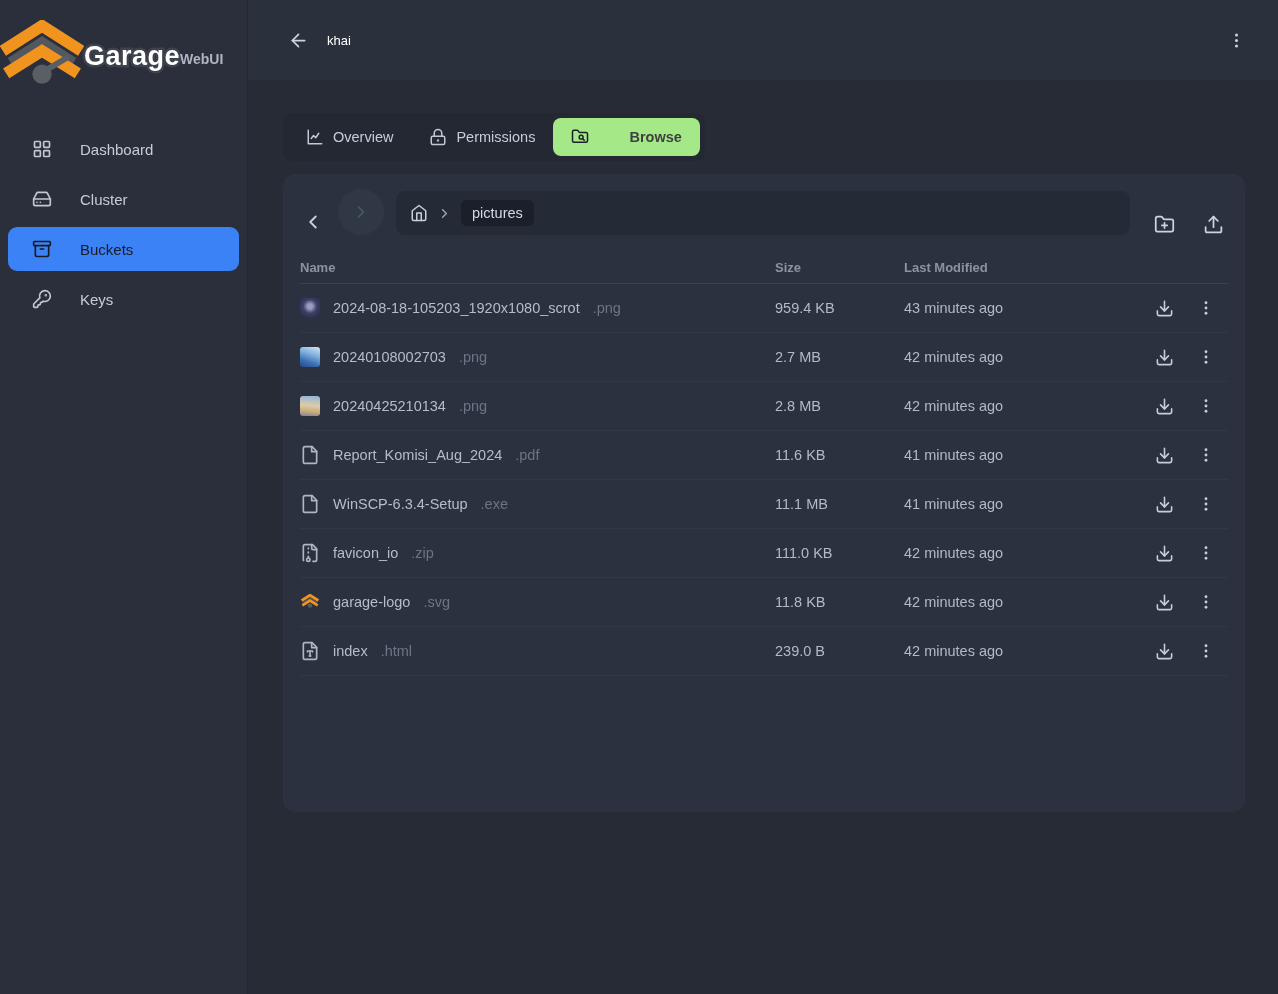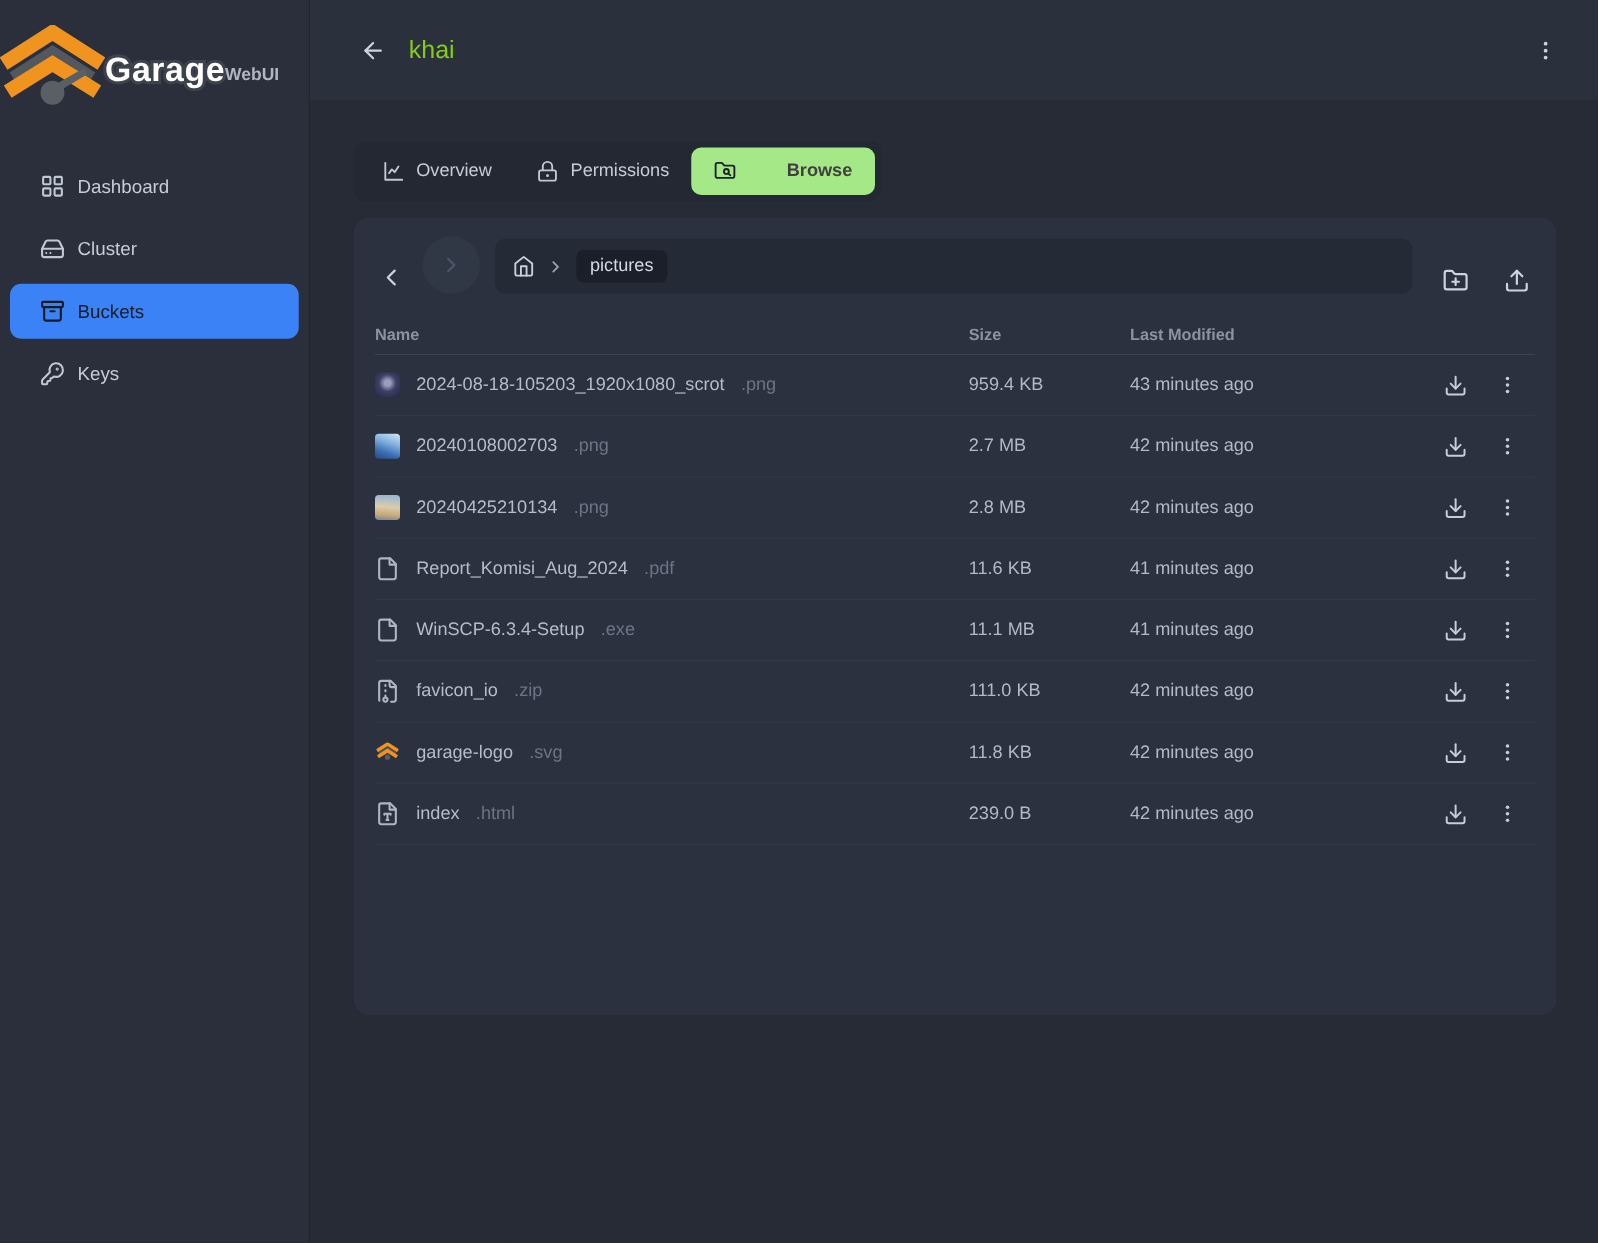--- a/index.html
+++ b/index.html
@@ -24,21 +24,21 @@
   .logo-title {
     margin-top:2px;
     font-size:27px; font-weight:800; color:#ffffff;
     -webkit-text-stroke:5px #3d424c; paint-order:stroke;
     letter-spacing:0.5px;
   }
   .logo-subtitle { margin-top:7px; font-size:14px; font-weight:700; color:#aeb6c3; }
 
   .nav { margin-top:34px; display:flex; flex-direction:column; }
   .nav-item {
-    display:flex; align-items:center; gap:10px;
+    display:flex; align-items:center; gap:28px;
     margin:3px 8px; padding:12px 24px;
     border-radius:9px; cursor:pointer;
     color:#c6cdd8; font-size:15px;
   }
   .nav-item .ic { color:#c0c8d4; }
   .nav-item.active { background:#3b82f6; color:#171c22; font-weight:500; }
   .nav-item.active .ic { color:#171c22; }
 
   .sidebar-footer {
     margin-top:auto; padding:20px 32px 24px;
@@ -48,21 +48,21 @@
 
   
   .main { flex:1; display:flex; flex-direction:column; height:994px; }
   .main-header {
     height:80px; flex:0 0 80px;
     background:#2a303c;
     display:flex; align-items:center;
     padding:0 26px 0 36px;
   }
   .back-btn { color:#cdd4e0; cursor:pointer; display:flex; padding:4px; }
-  .page-title { margin-left:14px; font-size:20px; color:#84cc16; font-weight:400; }
+  .page-title { margin-left:14px; font-size:13px; color:#ffffff; font-weight:400; }
   .header-menu-btn { margin-left:auto; color:#cdd4e0; cursor:pointer; padding:6px; display:flex; }
 
   .content { flex:1; padding:33px 33px 0 35px; }
 
   
   .tabbar {
     display:inline-flex; align-items:center;
     background:#232833; border-radius:9px; padding:5px;
   }
   .tab {

